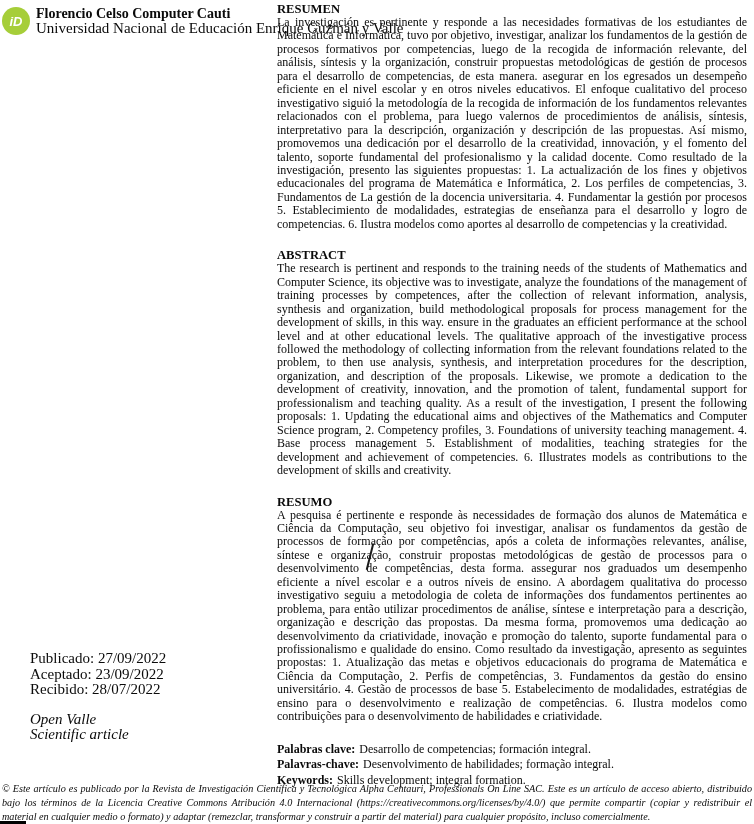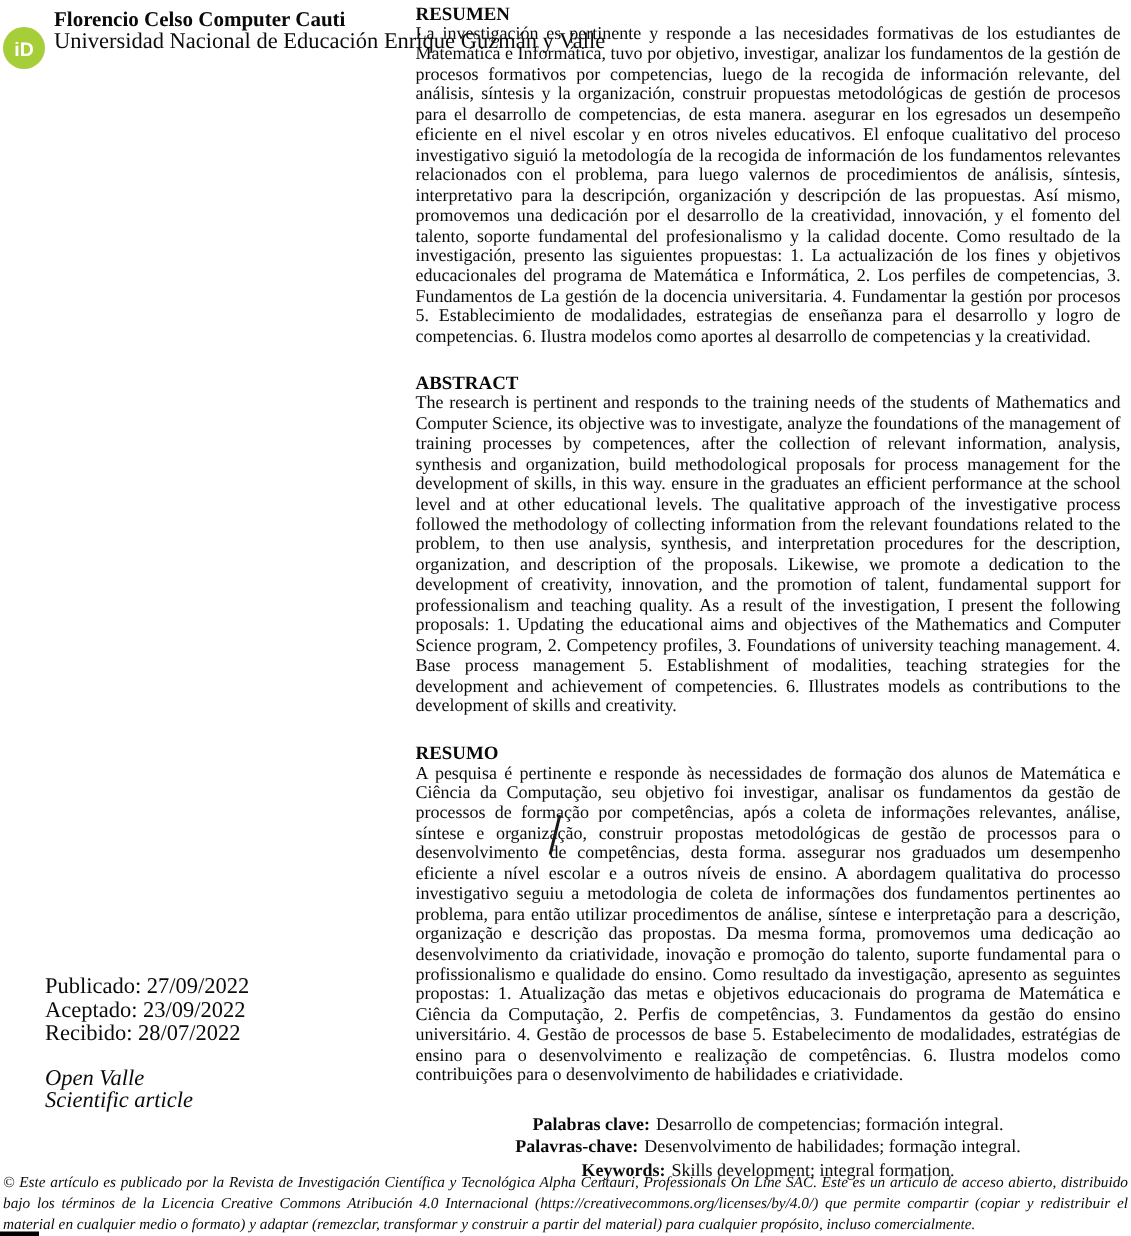--- a/index.html
+++ b/index.html
@@ -25,22 +25,23 @@
   .orcid {
     display: flex;
     align-items: center;
     justify-content: center;
     width: 28px; height: 28px;
     border-radius: 50%;
     color: #ffffff;
     font-family: "Liberation Sans", sans-serif;
     font-size: 13px;
     font-weight: bold;
-    margin-top: 12px;
+    margin-top: 1px;
     cursor: pointer;
+    font-style: italic;
   }
   .author-name {
     font-size: 14px;
     font-weight: bold;
     line-height: 16px;
   }
   .affiliation {
     font-size: 15px;
     line-height: 13px;
   }
@@ -69,21 +70,20 @@
   .section-body {
     font-size: 12px;
     line-height: 13.45px;
     text-align: justify;
   }
   .content-col section + section { margin-top: 17px; }
   .keywords { margin-top: 18px; }
   .kw-line {
     font-size: 12px;
     line-height: 15.5px;
-    text-align: center;
   }
   .kw-label { font-weight: bold; }
   .kw-value { margin-left: 4px; }
 
   
   .footer {
     position: absolute;
     left: 2px; top: 782px;
     width: 750px;
     font-size: 10.2px;

